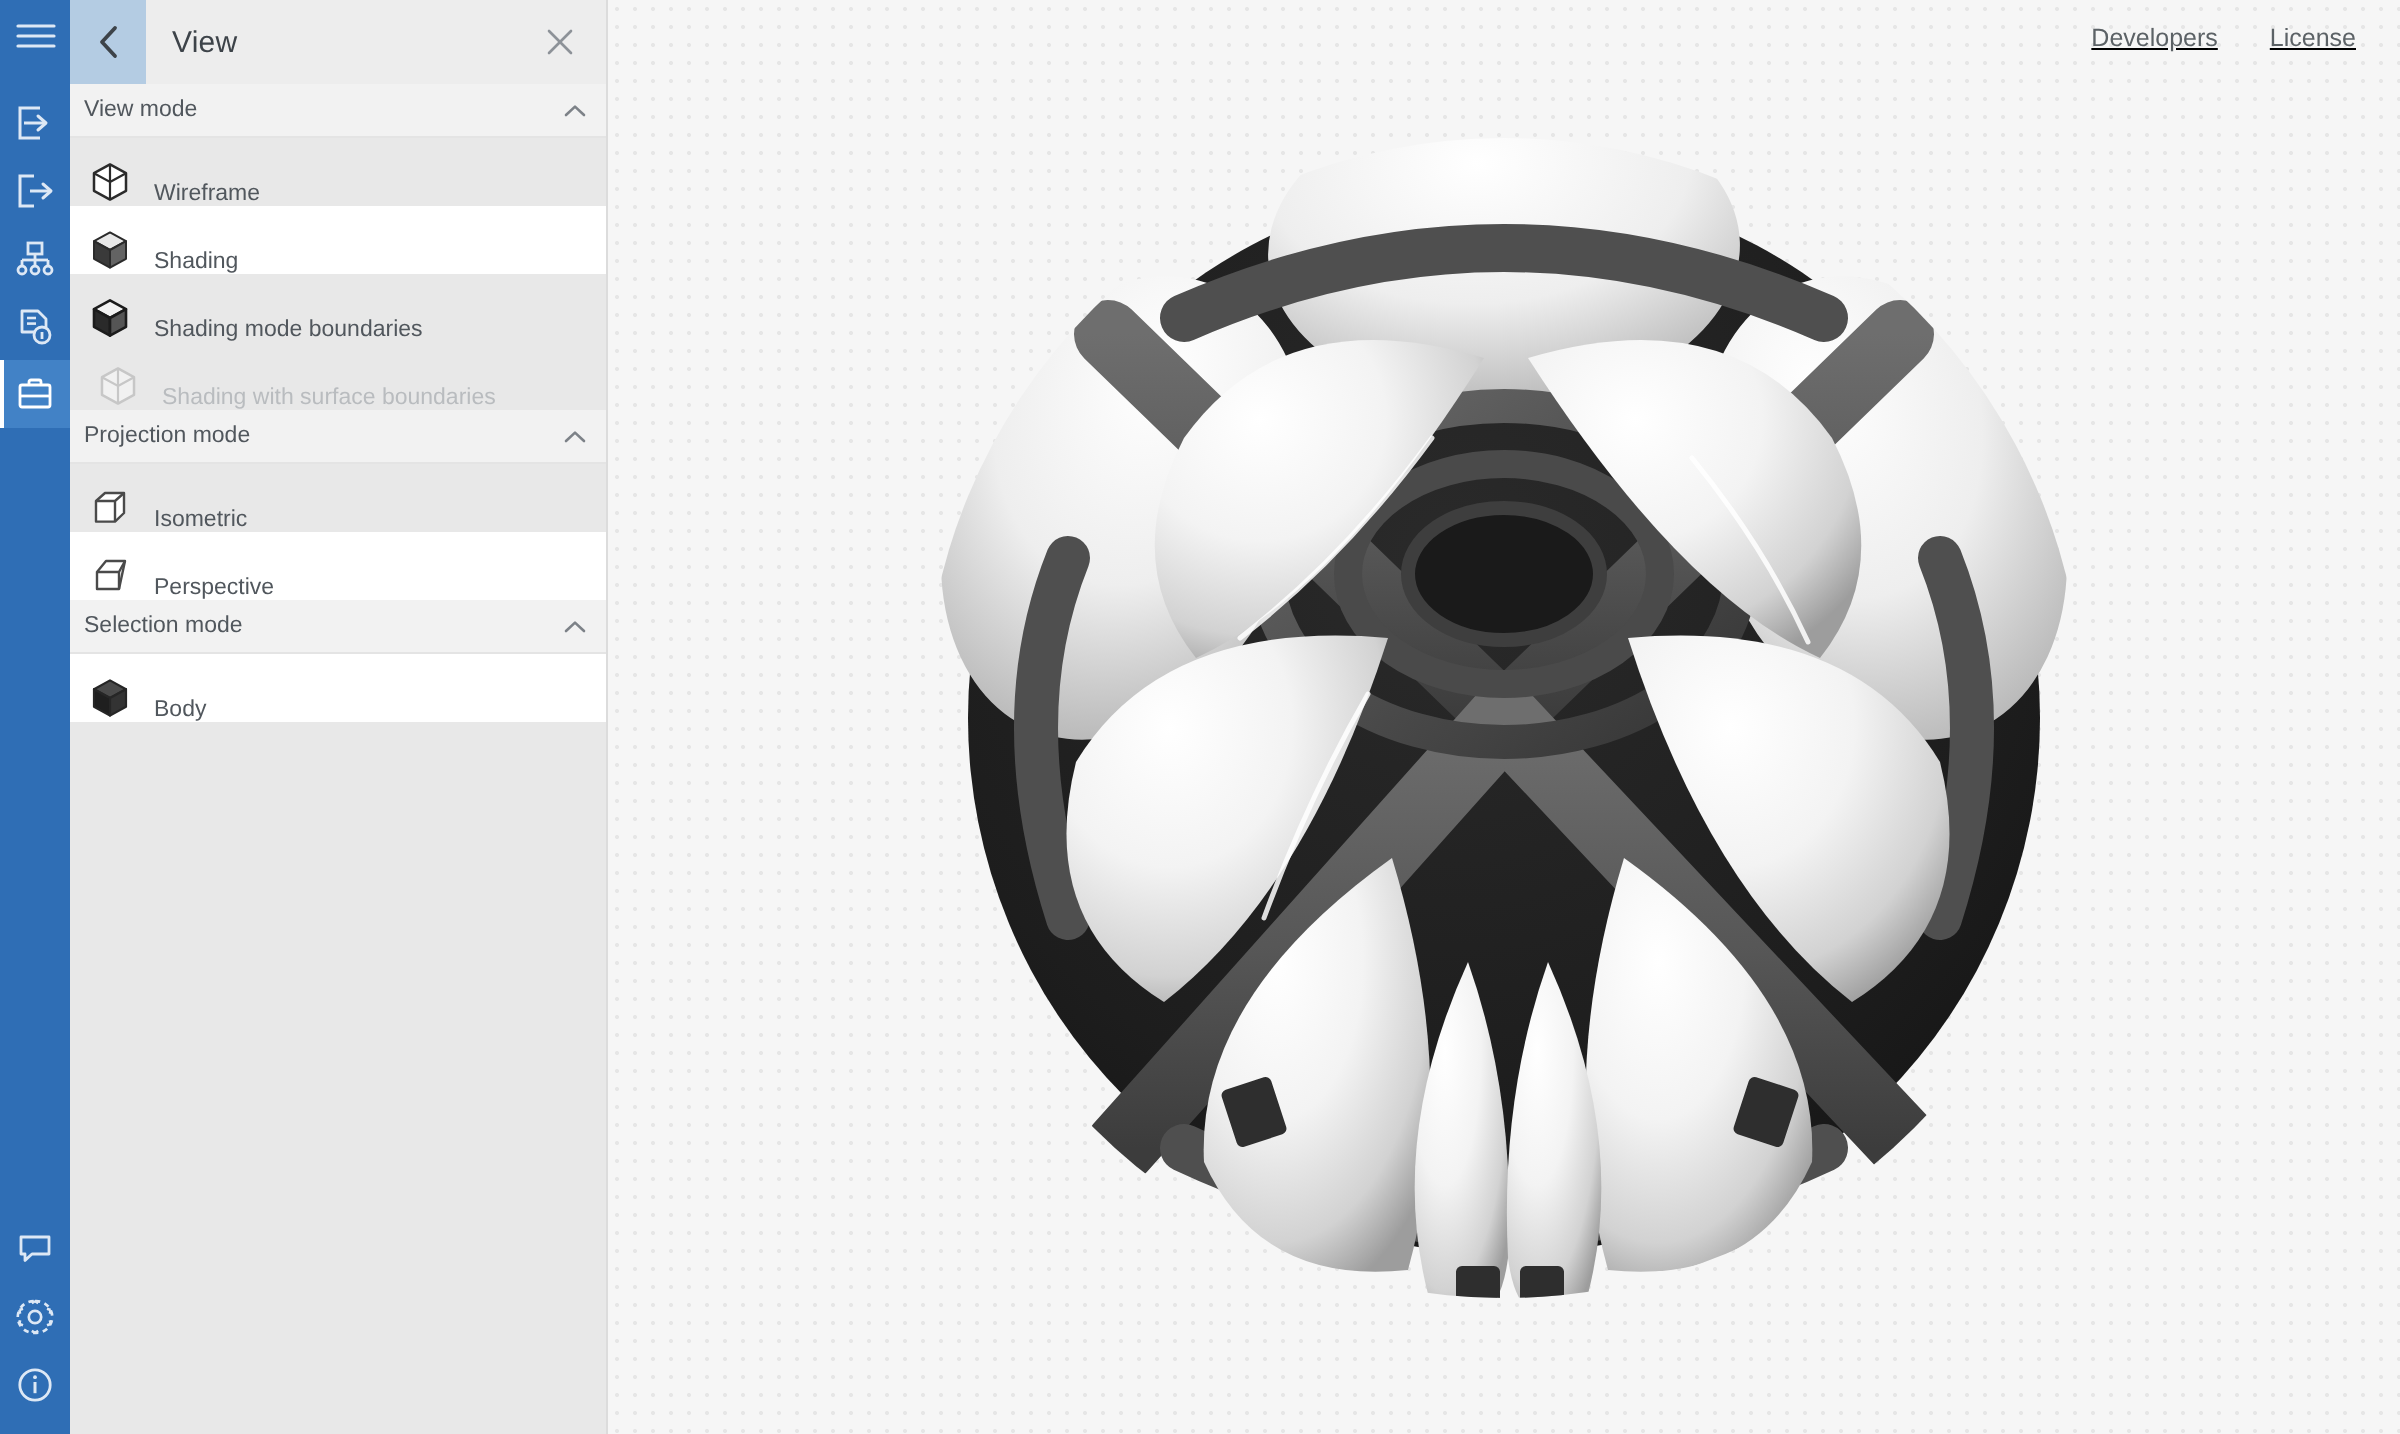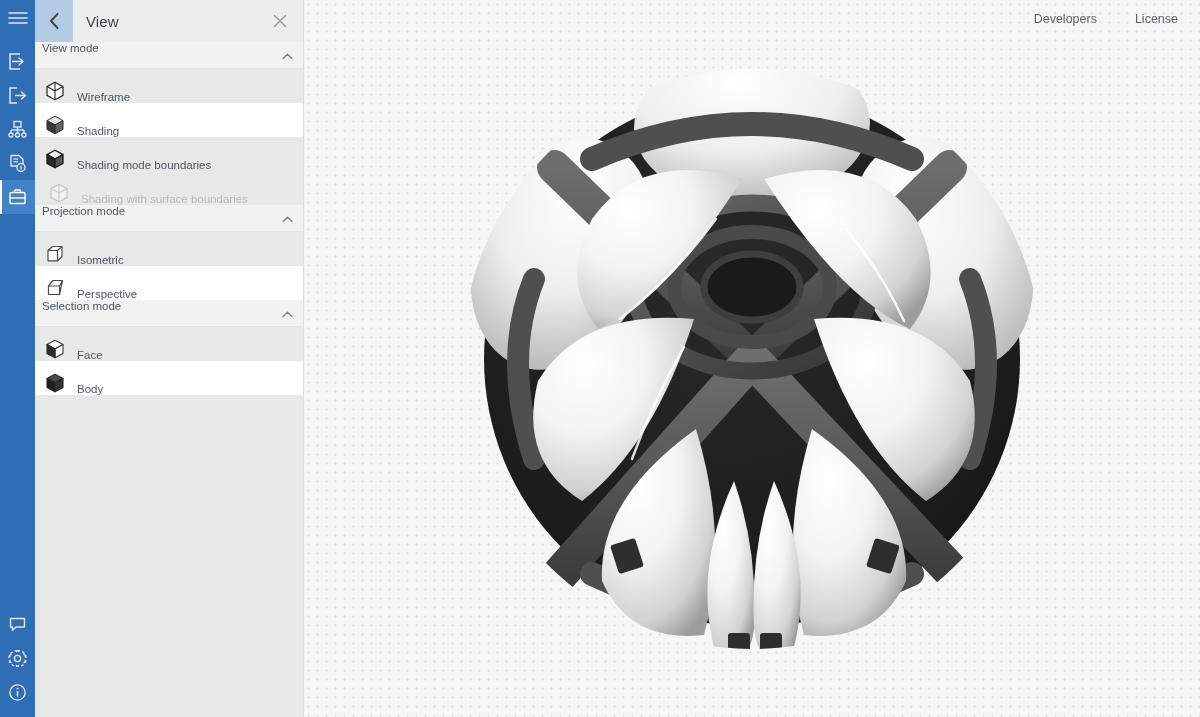--- a/index.html
+++ b/index.html
@@ -102,20 +102,21 @@
     display: flex;
     align-items: center;
     justify-content: center;
     cursor: pointer;
   }
 
   .section-header {
     height: 26px;
     background: #f2f2f2;
     display: flex;
+    align-items: center;
     padding: 0 0 0 7px;
     position: relative;
     border-bottom: 1px solid #e4e4e4;
     cursor: pointer;
     flex: 0 0 26px;
   }
   .section-header .sh-label {
     font-size: 11.5px;
     color: #51575d;
   }
@@ -164,23 +165,24 @@
     background-size: 9px 9px;
     overflow: hidden;
   }
 
   .topbar {
     position: absolute;
     top: 0; right: 0;
     height: 38px;
     display: flex;
     align-items: center;
-    gap: 38px;
+    gap: 26px;
     padding-right: 22px;
     z-index: 3;
+    text-decoration: underline;
   }
   .topbar a {
     font-size: 12.5px;
     color: #5c6266;
     text-decoration: none;
     cursor: pointer;
   }
 
   
   .model-wrap {
@@ -400,30 +402,20 @@
     <div class="section-header">
       <span class="sh-label">Selection mode</span>
       <span class="sh-chev">
         <svg width="11" height="7" viewBox="0 0 11 7">
             <path d="M1 5.5 L5.5 1.3 L10 5.5" fill="none" stroke="#7d8288" stroke-width="1.3" stroke-linecap="round" stroke-linejoin="round"></path>
           </svg>
       </span>
     </div>
     <div class="opt-list">
 
-      <div class="opt">
-        <span class="opt-icon">
-          <svg width="22" height="22" viewBox="0 0 22 22">
-            <path d="M11 2.2 L19 6.6 L11 11 L3 6.6 Z" fill="#ffffff" stroke="#3a3a3a" stroke-width="1.1" stroke-linejoin="round"></path>
-            <path d="M19 6.6 L11 11 V19.8 L19 15.4 Z" fill="#ffffff" stroke="#3a3a3a" stroke-width="1.1" stroke-linejoin="round"></path>
-            <path d="M3 6.6 L11 11 V19.8 L3 15.4 Z" fill="#2c2c2c" stroke="#2c2c2c" stroke-width="1.1" stroke-linejoin="round"></path>
-          </svg>
-        </span>
-        <span class="opt-label">Face</span>
-      </div>
 
       <div class="opt selected">
         <span class="opt-icon">
           <svg width="22" height="22" viewBox="0 0 22 22">
             <path d="M11 2.2 L19 6.6 L11 11 L3 6.6 Z" fill="#4a4a4a" stroke="#262626" stroke-width="1.1" stroke-linejoin="round"></path>
             <path d="M3 6.6 L11 11 V19.8 L3 15.4 Z" fill="#1f1f1f" stroke="#262626" stroke-width="1.1" stroke-linejoin="round"></path>
             <path d="M19 6.6 L11 11 V19.8 L19 15.4 Z" fill="#333333" stroke="#262626" stroke-width="1.1" stroke-linejoin="round"></path>
           </svg>
         </span>
         <span class="opt-label">Body</span>

